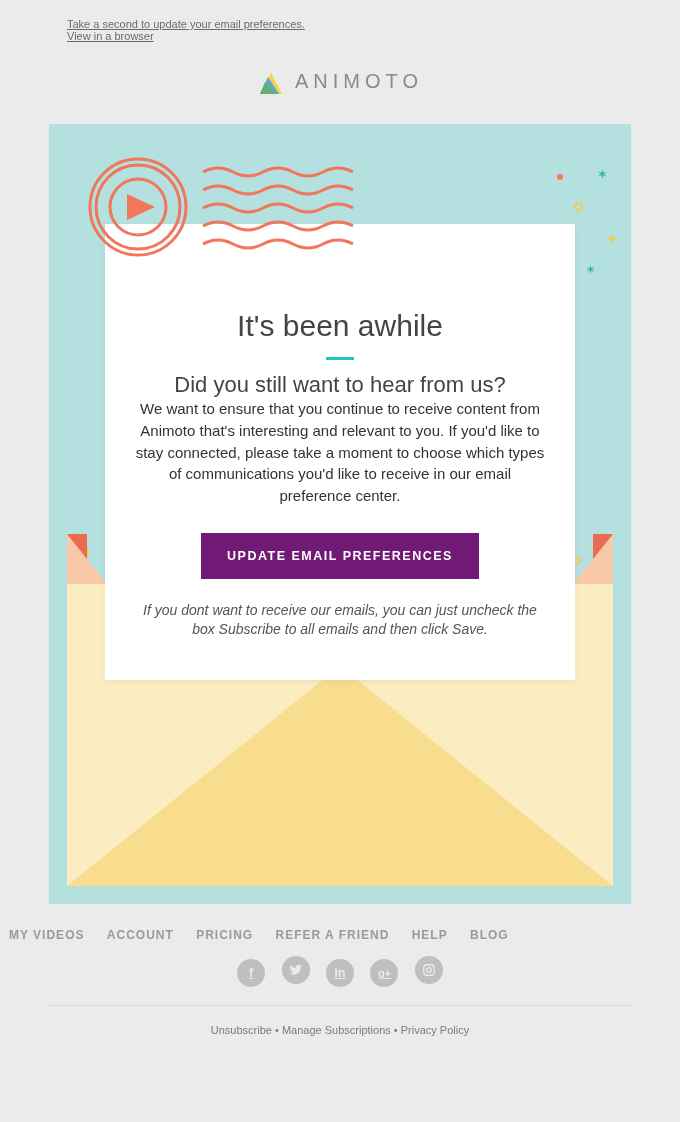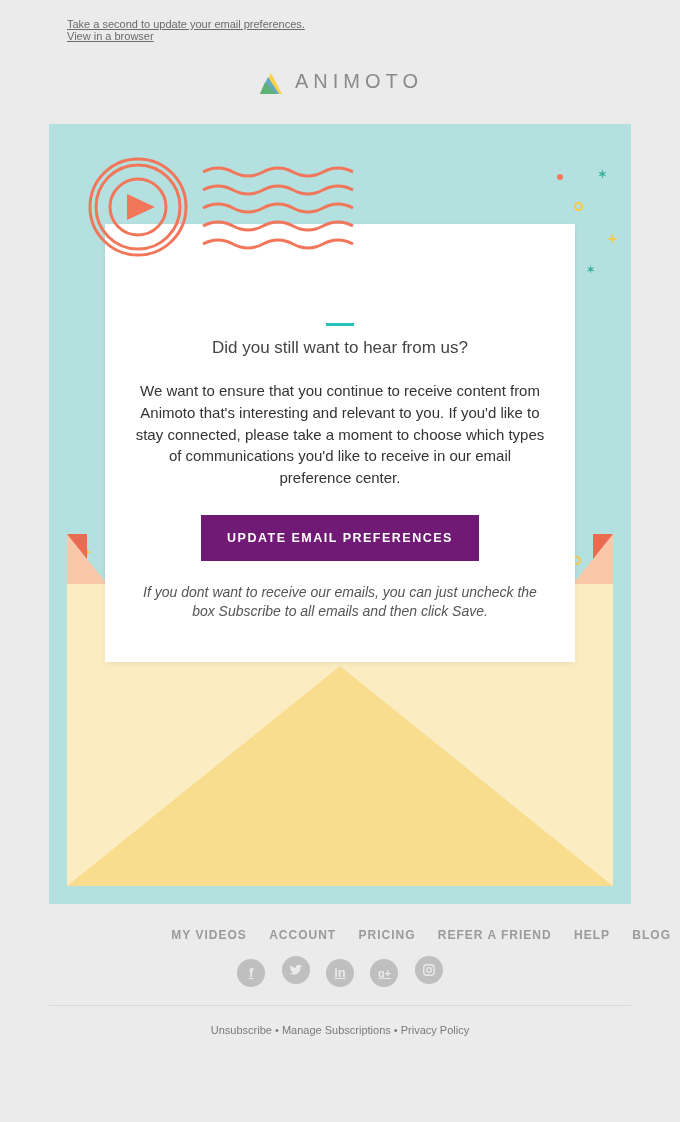--- a/index.html
+++ b/index.html
@@ -89,23 +89,22 @@
     font-size: 30px;
     font-weight: 400;
     color: #444;
   }
   .accent {
     width: 28px; height: 3px;
     background: #24c3bd;
     margin: 14px auto 12px;
   }
   .subhead {
-    font-size: 17px;
+    font-size: 22px;
     color: #444;
-    margin-bottom: 22px;
   }
   .body-text {
     font-size: 15px;
     line-height: 1.45;
     color: #333;
     margin-bottom: 26px;
   }
   .cta {
     display: inline-block;
     background: #701a75;
@@ -124,21 +123,21 @@
     line-height: 1.4;
   }
   
   .stamp {
     position: absolute;
     top: 28px; left: 34px;
     z-index: 5;
   }
   
   .footer-nav {
-    text-align: right;
+    text-align: left;
     padding: 24px 0 14px;
     font-size: 12px;
     letter-spacing: 1px;
     font-weight: 700;
     color: #9a9a9a;
   }
   .footer-nav span { margin: 0 9px; cursor: pointer; }
   .socials {
     text-align: center;
     padding-bottom: 18px;
@@ -224,20 +223,21 @@
         <path d="M120,20 q15,-8 30,0 t30,0 t30,0 t30,0 t30,0"></path>
         <path d="M120,38 q15,-8 30,0 t30,0 t30,0 t30,0 t30,0"></path>
         <path d="M120,56 q15,-8 30,0 t30,0 t30,0 t30,0 t30,0"></path>
         <path d="M120,74 q15,-8 30,0 t30,0 t30,0 t30,0 t30,0"></path>
         <path d="M120,92 q15,-8 30,0 t30,0 t30,0 t30,0 t30,0"></path>
       </g>
     </svg>
   </div>
 
   <div class="card">
+    <h1>It's been awhile</h1>
     <div class="accent"></div>
     <div class="subhead">Did you still want to hear from us?</div>
     <div class="body-text">We want to ensure that you continue to receive content from Animoto that's interesting and relevant to you. If you'd like to stay connected, please take a moment to choose which types of communications you'd like to receive in our email preference center.</div>
     <a href="#" class="cta">UPDATE EMAIL PREFERENCES</a>
     <div class="small-note">If you dont want to receive our emails, you can just uncheck the box Subscribe to all emails and then click Save.</div>
   </div>
 </div>
 
 <div class="footer-nav">
   <span>MY VIDEOS</span>

